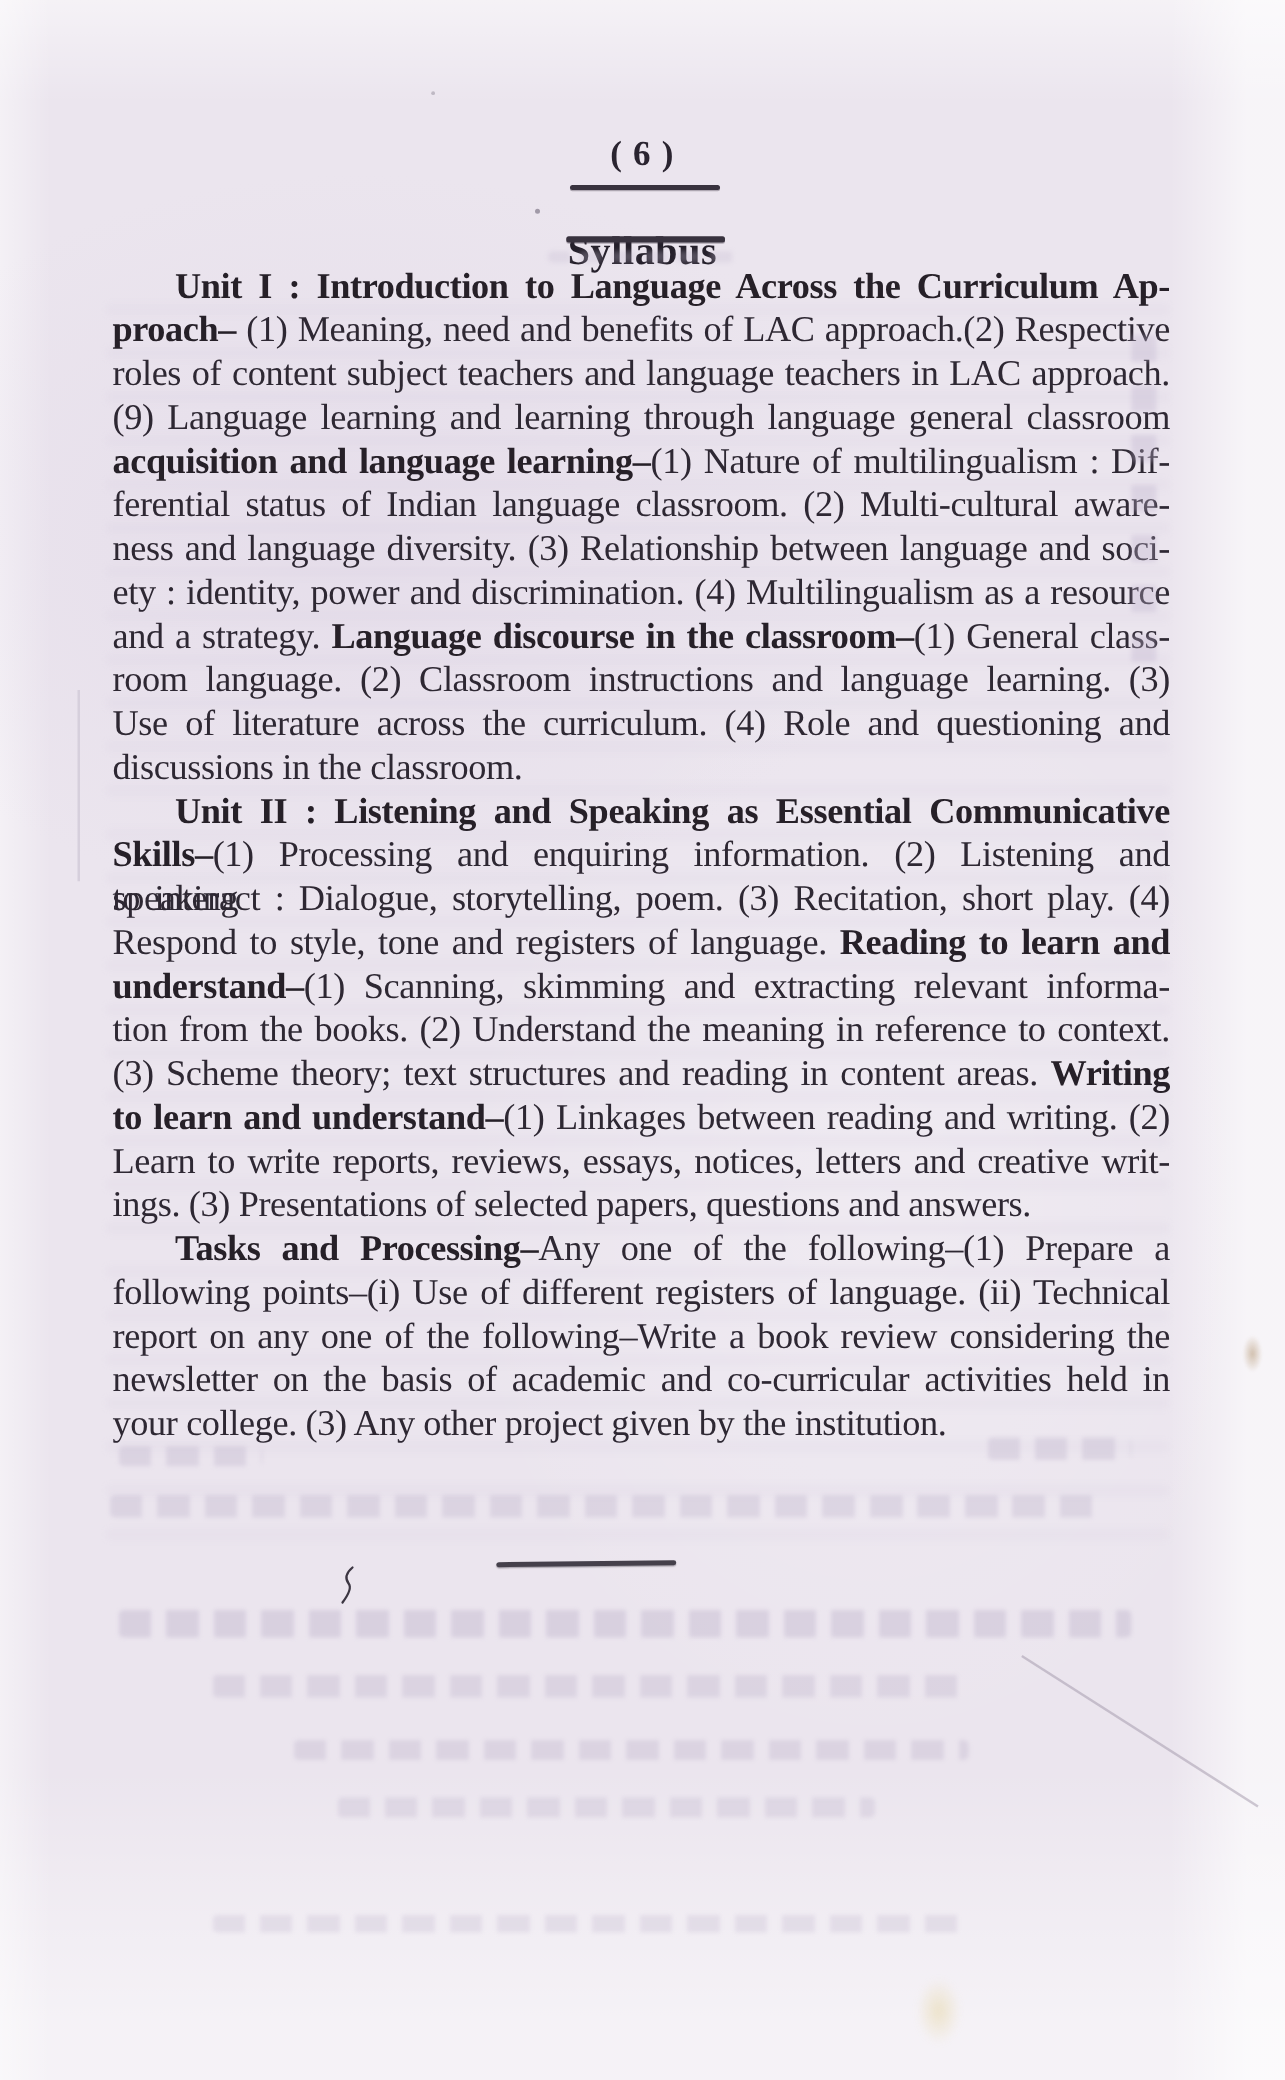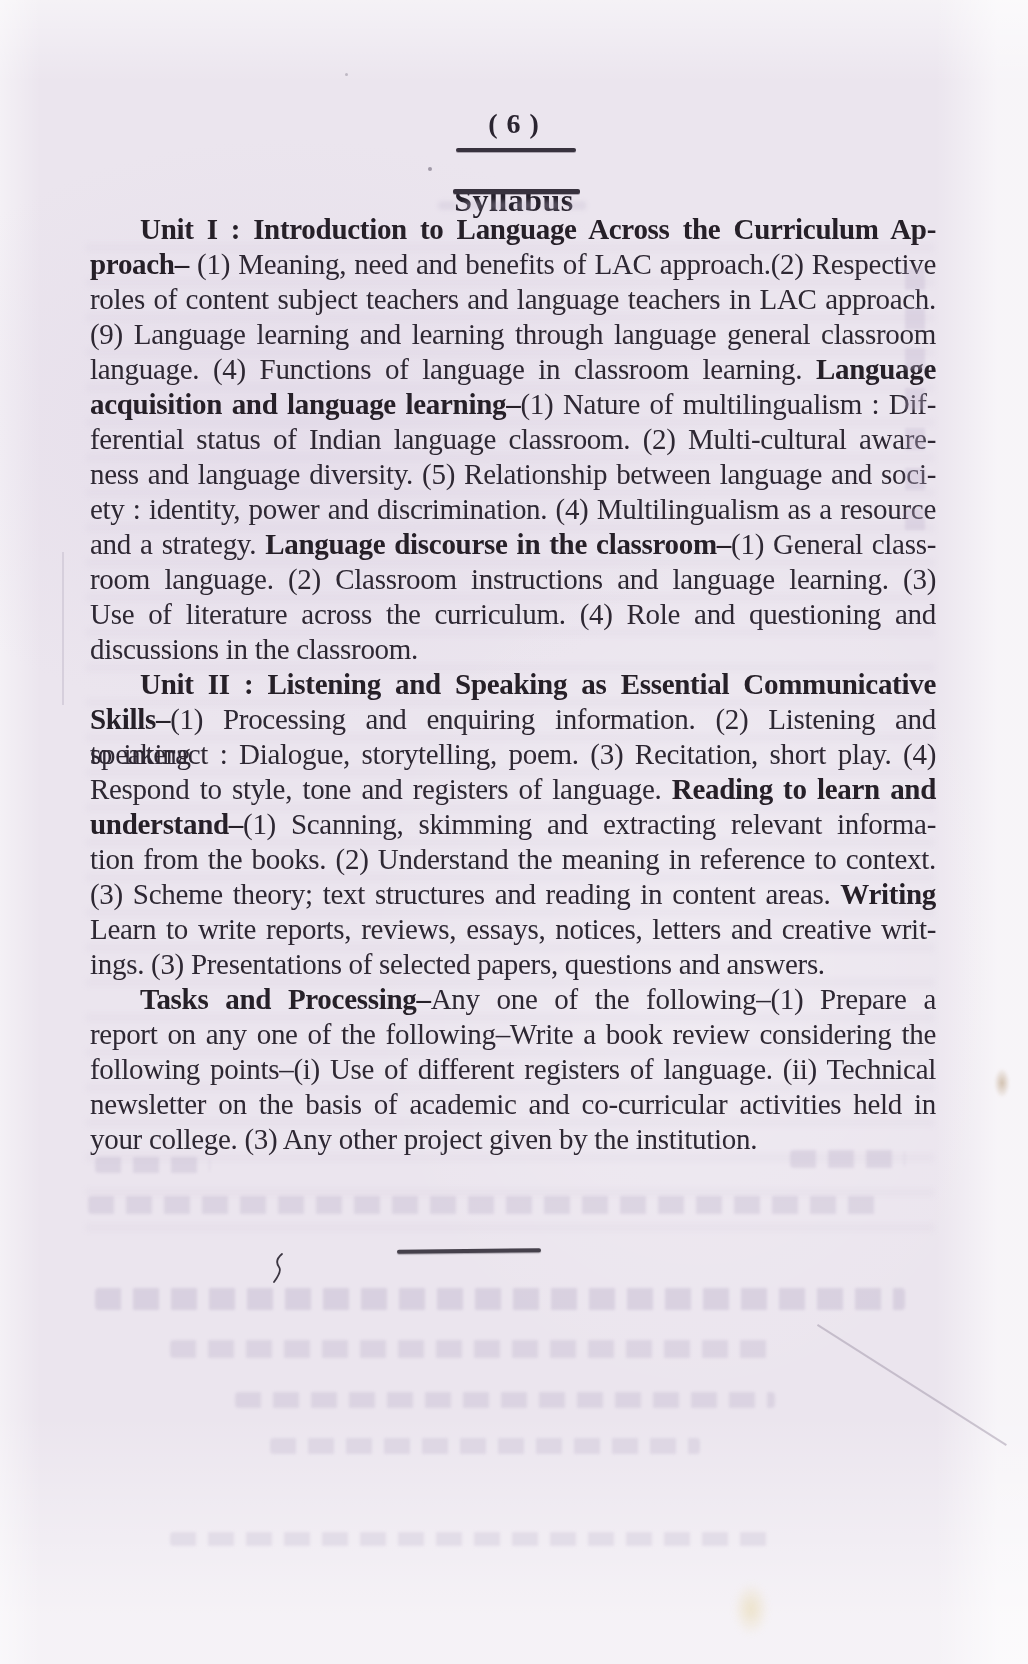--- a/index.html
+++ b/index.html
@@ -100,45 +100,45 @@
   <div class="ghost-line"></div>
 
   <div class="bleed-overlay"></div>
 
   <div class="text-block">
       <div>
         <div class="line indent"><span class="b">Unit  I : Introduction to Language Across the Curriculum Ap-</span></div>
         <div class="line"><span class="b">proach–</span><span> (1) Meaning, need and benefits of LAC approach.(2) Respective</span></div>
         <div class="line"><span>roles of content subject teachers and language teachers in LAC approach.</span></div>
         <div class="line"><span>(9) Language learning and learning through language general classroom</span></div>
-        <div class="line"><span>language. (4) Functions of language in classroom learning. </span><span class="b">Language</span></div>
         <div class="line"><span class="b">acquisition and language learning–</span><span>(1) Nature of multilingualism : Dif-</span></div>
         <div class="line"><span>ferential status of Indian language classroom. (2) Multi-cultural aware-</span></div>
-        <div class="line"><span>ness and language diversity. (5) Relationship between language and soci-</span></div>
+        <div class="line"><span>ness and language diversity. (3) Relationship between language and soci-</span></div>
         <div class="line"><span>ety : identity, power and discrimination. (4) Multilingualism as a resource</span></div>
         <div class="line"><span>and a strategy. </span><span class="b">Language discourse in the classroom–</span><span>(1) General class-</span></div>
         <div class="line"><span>room language. (2) Classroom instructions and language learning. (3)</span></div>
         <div class="line"><span>Use of literature across the curriculum. (4) Role and questioning and</span></div>
         <div class="line last"><span>discussions in the classroom.</span></div>
       </div>
       <div>
         <div class="line indent"><span class="b">Unit II : Listening and Speaking as Essential Communicative</span></div>
         <div class="line"><span class="b">Skills–</span><span>(1) Processing and enquiring information. (2) Listening and speaking</span></div>
         <div class="line"><span>to interact : Dialogue, storytelling, poem. (3) Recitation, short play. (4)</span></div>
         <div class="line"><span>Respond to style, tone and registers of language. </span><span class="b">Reading to learn and</span></div>
         <div class="line"><span class="b">understand–</span><span>(1) Scanning, skimming and extracting relevant informa-</span></div>
         <div class="line"><span>tion from the books. (2) Understand the meaning in reference to context.</span></div>
         <div class="line"><span>(3) Scheme theory; text structures and reading in content areas. </span><span class="b">Writing</span></div>
+        <div class="line"><span class="b">to learn and understand–</span><span>(1) Linkages between reading and writing. (2)</span></div>
         <div class="line"><span>Learn to write reports, reviews, essays, notices, letters and creative writ-</span></div>
         <div class="line last"><span>ings. (3) Presentations of selected papers, questions and answers.</span></div>
       </div>
       <div>
         <div class="line indent"><span class="b">Tasks and Processing–</span><span>Any one of the following–(1) Prepare a</span></div>
+        <div class="line"><span>following points–(i) Use of different registers of language. (ii) Technical</span></div>
         <div class="line"><span>report on any one of the following–Write a book review considering the</span></div>
-        <div class="line"><span>following points–(i) Use of different registers of language. (ii) Technical</span></div>
         <div class="line"><span>newsletter on the basis of academic and co-curricular activities held in</span></div>
         <div class="line last"><span>your college. (3) Any other project given by the institution.</span></div>
       </div>
     </div>
 
   <div class="divider-rule"></div>
 
   <div class="bleed" style="left:95px;top:1157px;width:115px;height:16px;opacity:.5;"></div>
   <div class="bleed" style="left:790px;top:1150px;width:115px;height:18px;opacity:.5;"></div>
   <div class="bleed" style="left:88px;top:1196px;width:790px;height:18px;opacity:.5;"></div>

